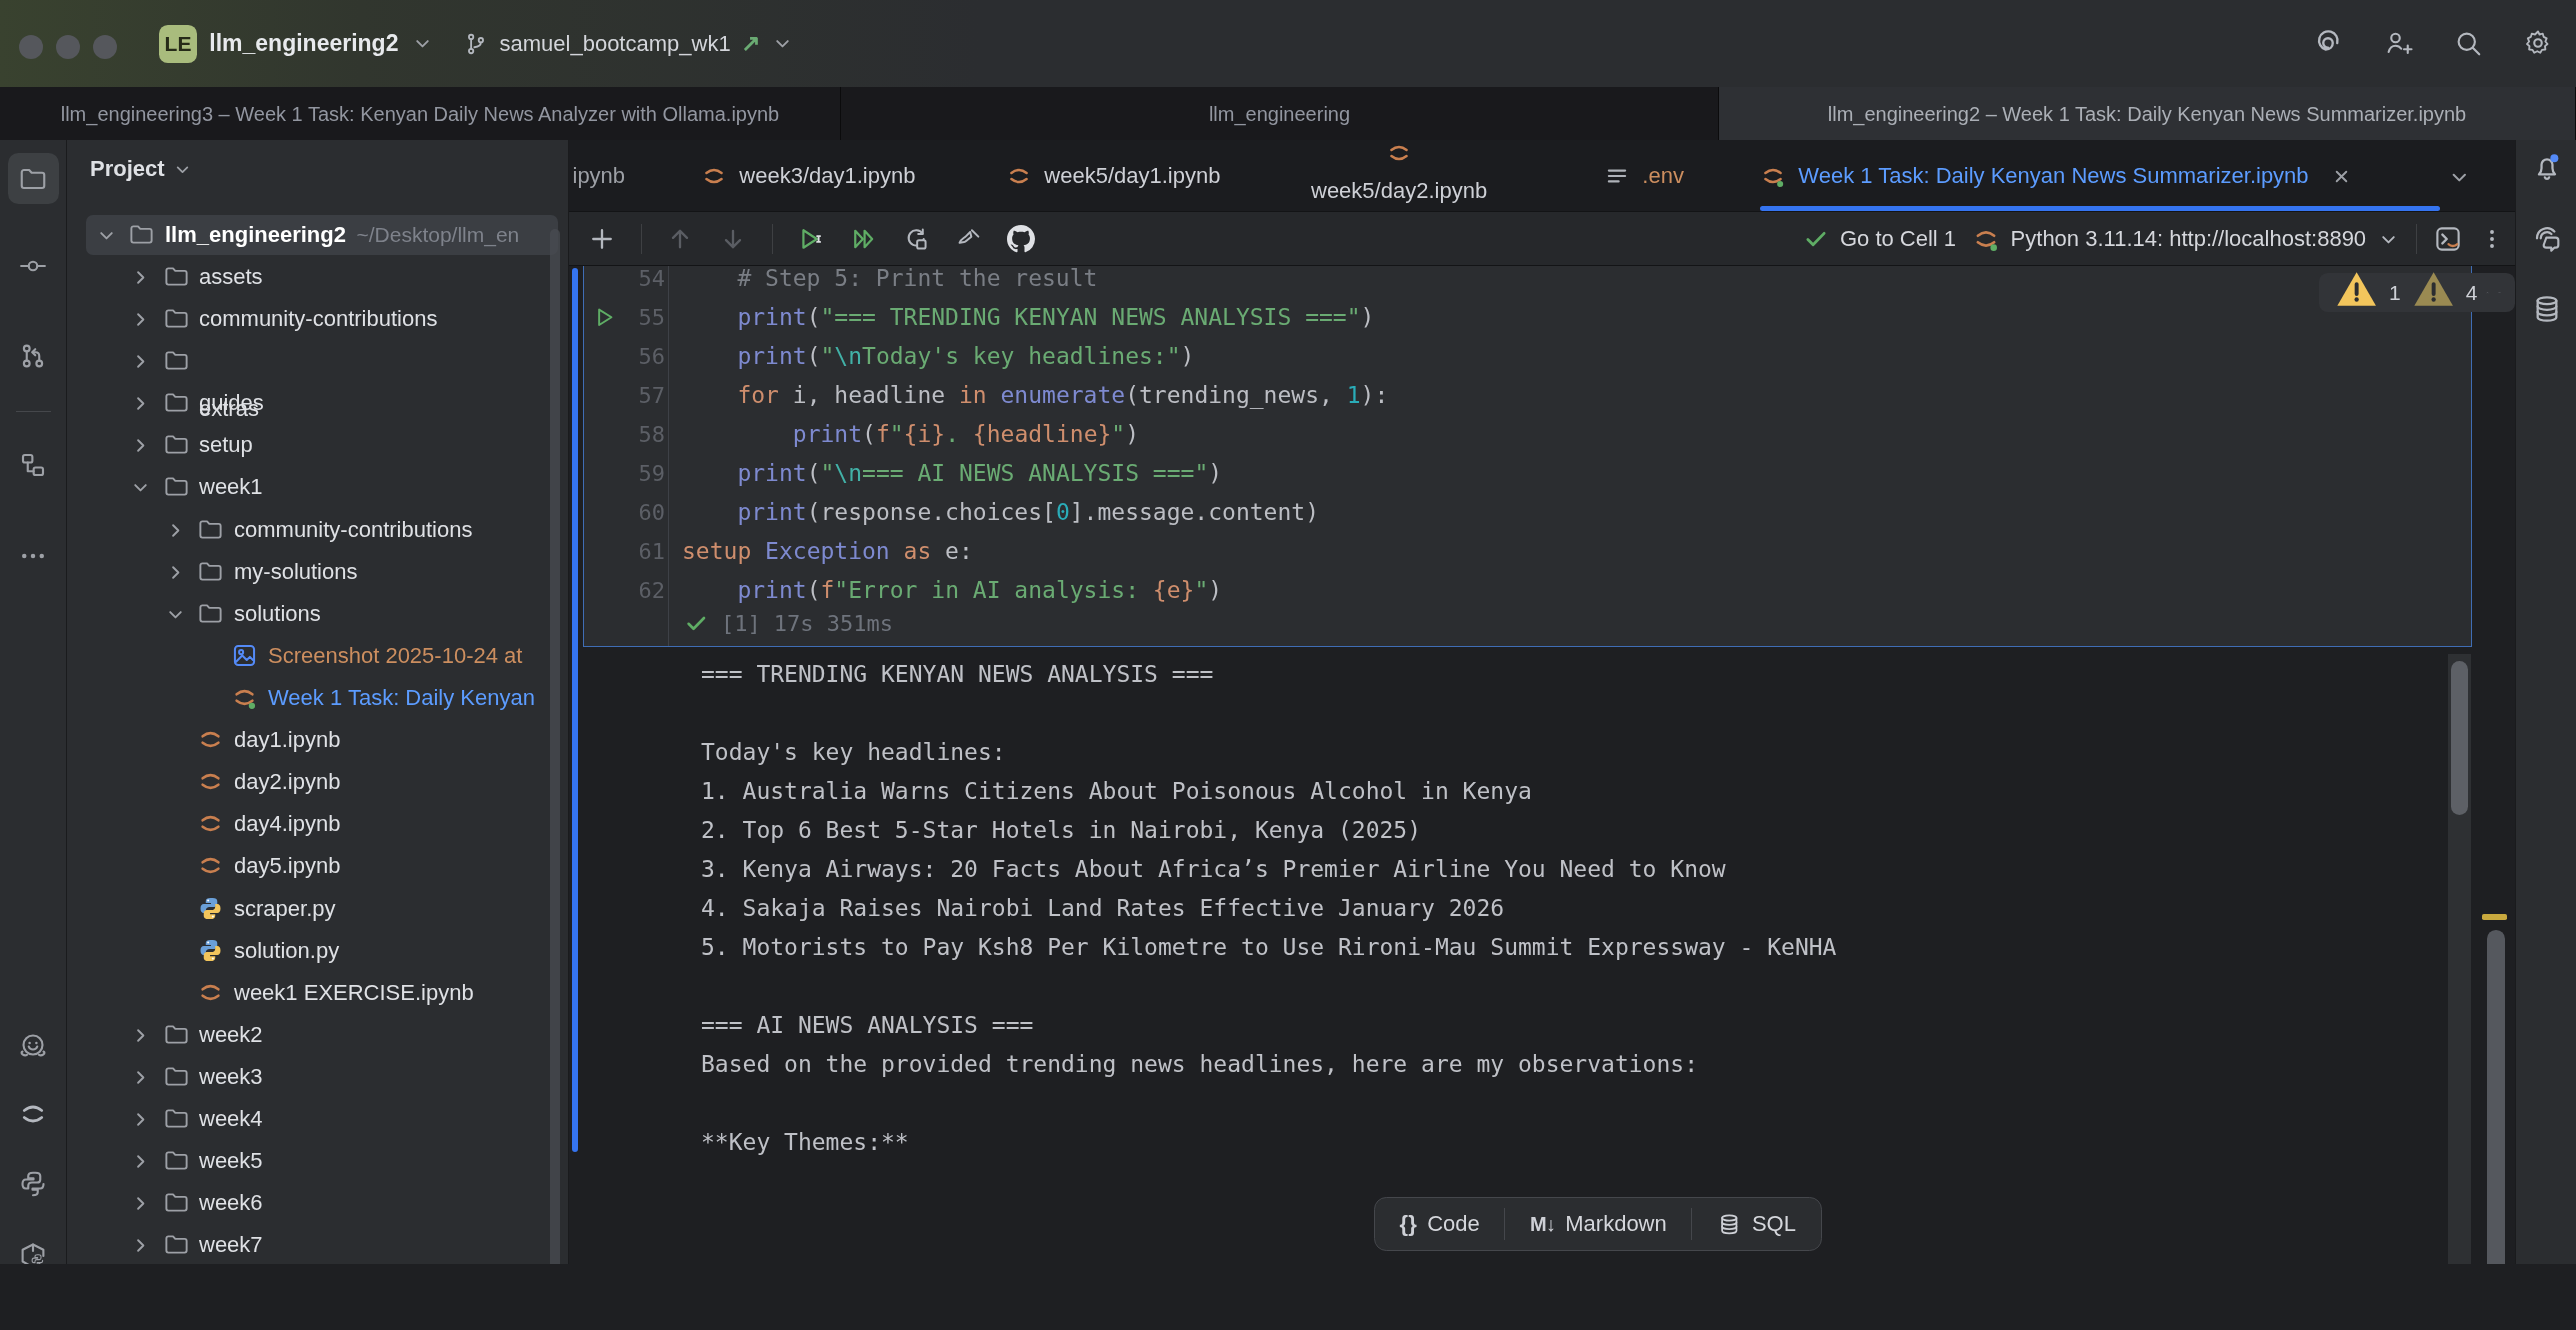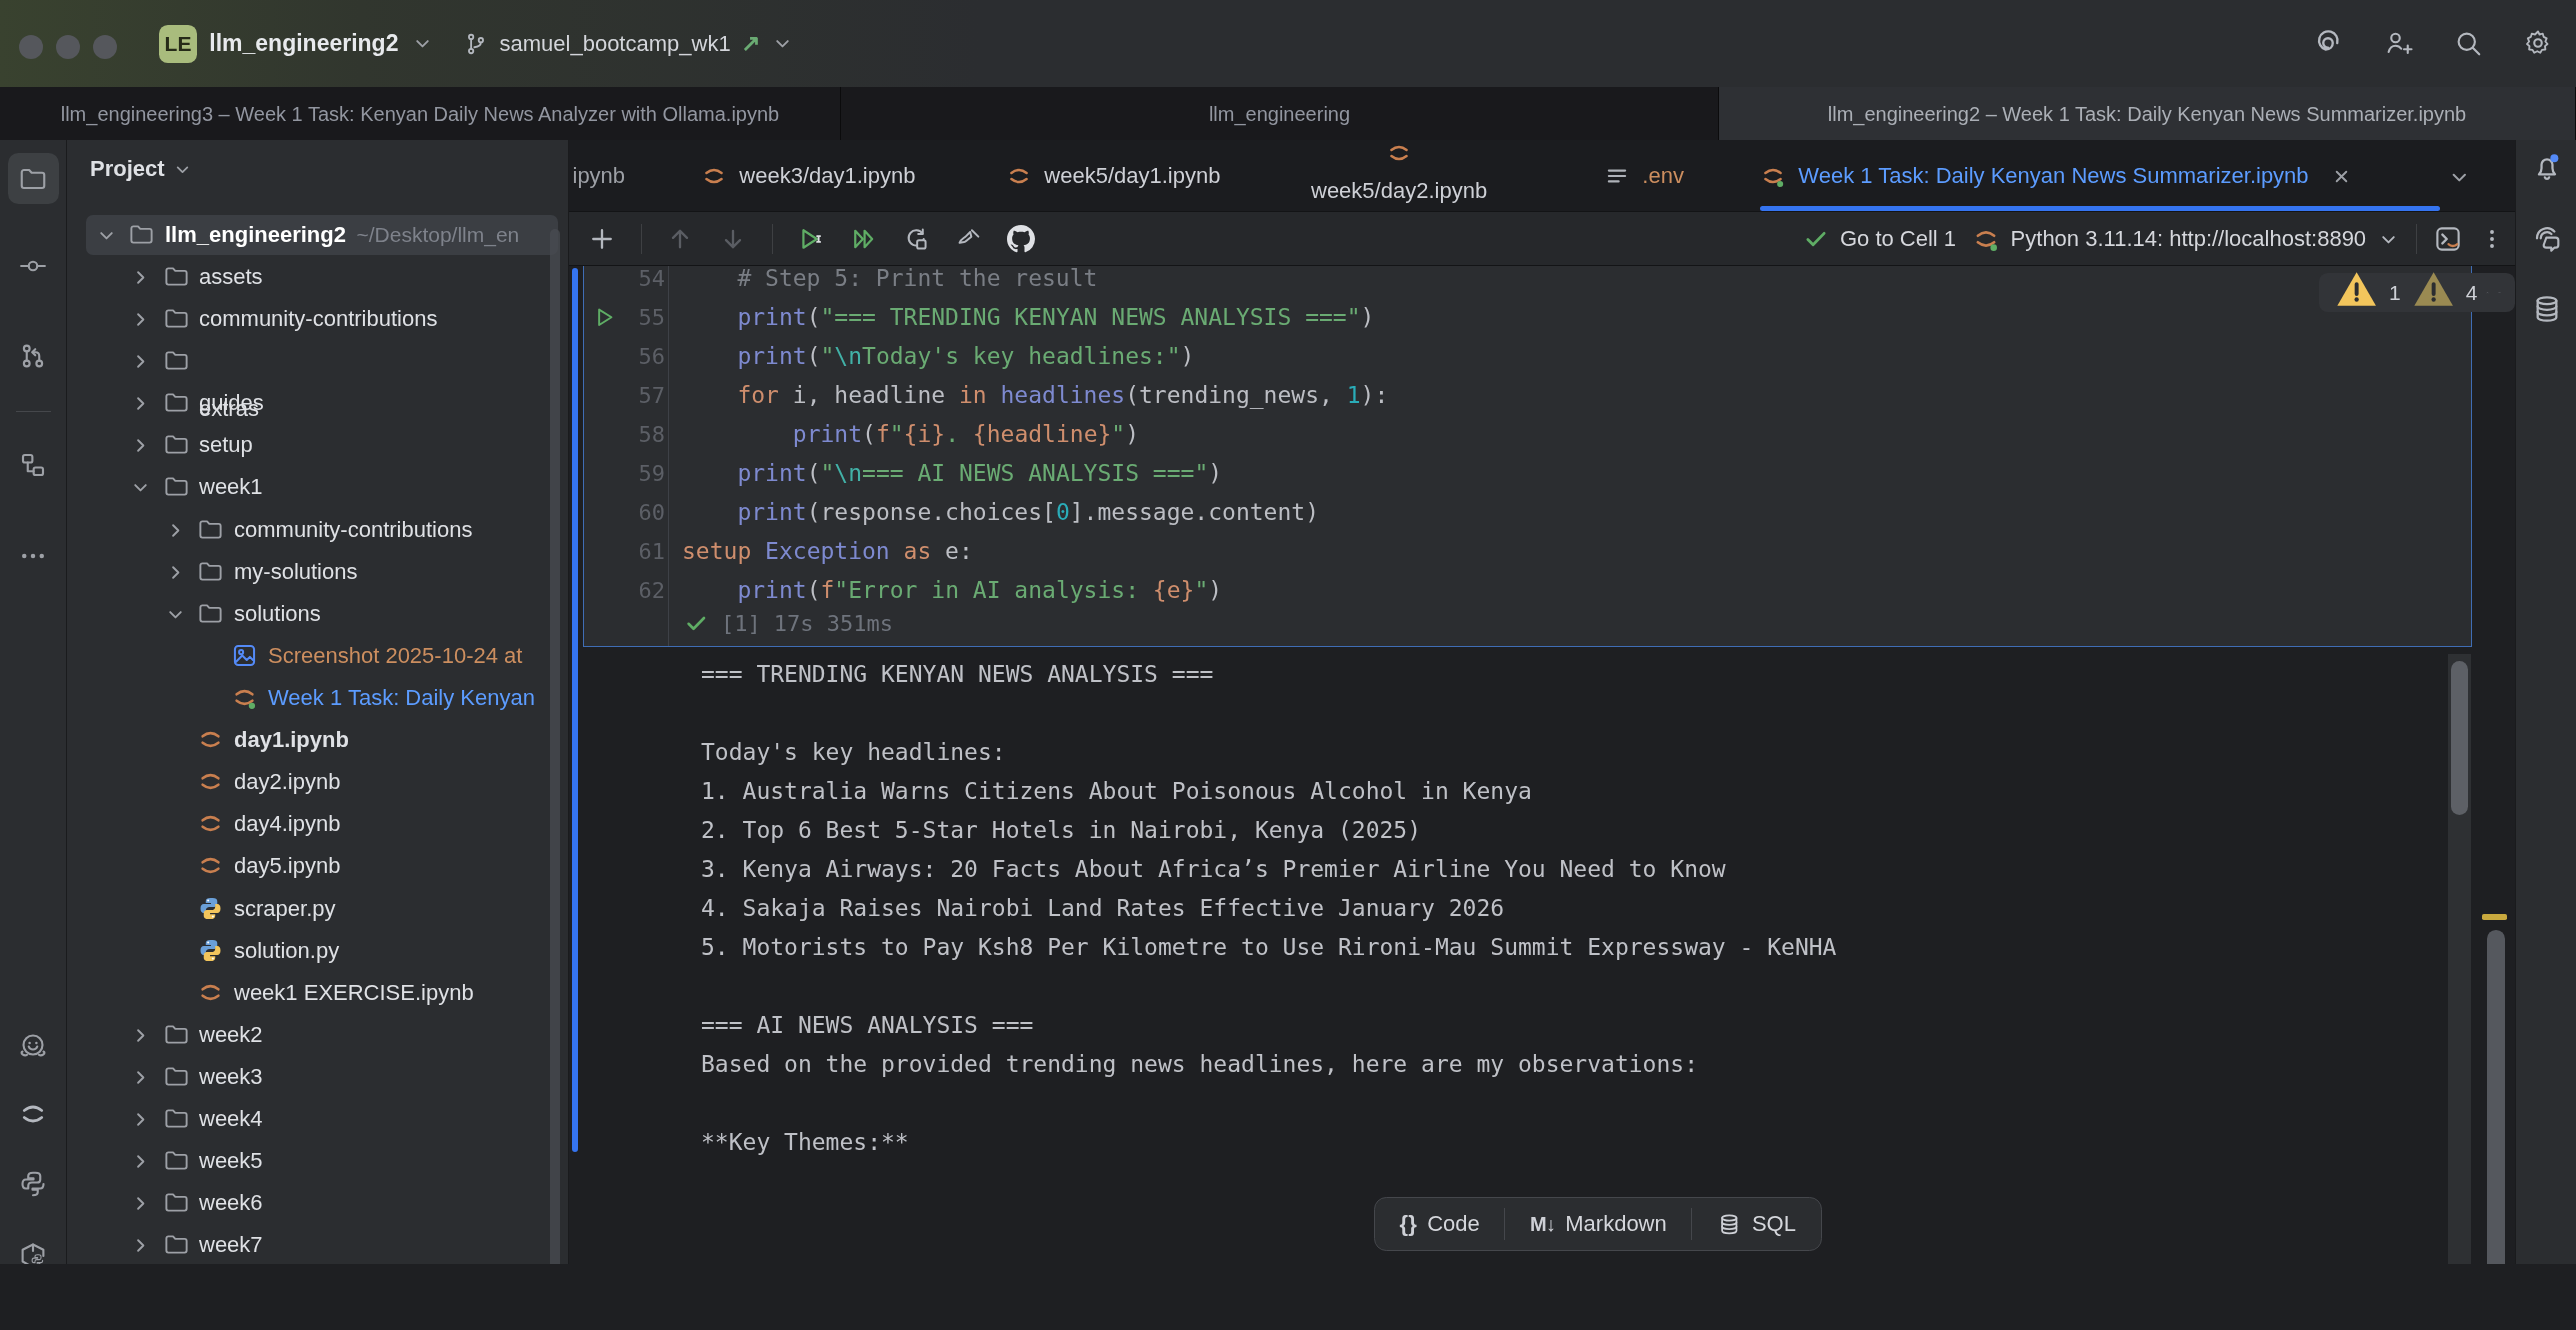--- a/index.html
+++ b/index.html
@@ -437,21 +437,21 @@
         </div>
         <div class="tree-row" style="top: 579px;">
           <span class="t-icon" style="left: 130px;">
             <svg viewBox="0 0 24 24" width="100%" height="100%" fill="none" stroke="currentColor" stroke-width="1.7" stroke-linecap="round" stroke-linejoin="round">
               <g stroke="#c97f4f" stroke-width="2.3">
                 <path d="M5 9.2 Q12 3.6 19 9.2"></path>
                 <path d="M5 14.8 Q12 20.4 19 14.8"></path>
               </g>
             </svg>
           </span>
-          <span class="t-lbl" style="left: 167px; font-weight: bold;">day1.ipynb</span>
+          <span class="t-lbl" style="left: 167px;">day1.ipynb</span>
         </div>
         <div class="tree-row" style="top: 621px;">
           <span class="t-icon" style="left: 130px;">
             <svg viewBox="0 0 24 24" width="100%" height="100%" fill="none" stroke="currentColor" stroke-width="1.7" stroke-linecap="round" stroke-linejoin="round">
               <g stroke="#c97f4f" stroke-width="2.3">
                 <path d="M5 9.2 Q12 3.6 19 9.2"></path>
                 <path d="M5 14.8 Q12 20.4 19 14.8"></path>
               </g>
             </svg>
           </span>
@@ -791,21 +791,21 @@
       <div class="cellbar"></div>
 
       <div class="cell">
         <div class="gdiv"></div>
         <div class="coderows" id="coderows">
             <div class="crow"><span class="ln">54</span><span class="ct"><span class="c-com">    # Step 5: Print the result</span></span></div>
             <div class="crow"><span class="ln">55</span><span class="runmark"><svg viewBox="0 0 24 24" width="100%" height="100%" fill="none" stroke="currentColor" stroke-width="1.7" stroke-linecap="round" stroke-linejoin="round">
                   <path d="M6 4.5v15L18 12z" stroke="#5fad65" stroke-width="1.9"></path>
                 </svg></span><span class="ct"><span class="c-pl">    </span><span class="c-fn">print</span><span class="c-pl">(</span><span class="c-str">"=== TRENDING KENYAN NEWS ANALYSIS ==="</span><span class="c-pl">)</span></span></div>
             <div class="crow"><span class="ln">56</span><span class="ct"><span class="c-pl">    </span><span class="c-fn">print</span><span class="c-pl">(</span><span class="c-str">"</span><span class="c-esc">\n</span><span class="c-str">Today's key headlines:"</span><span class="c-pl">)</span></span></div>
-            <div class="crow"><span class="ln">57</span><span class="ct"><span class="c-pl">    </span><span class="c-kw">for</span><span class="c-pl"> i, headline </span><span class="c-kw">in</span><span class="c-pl"> </span><span class="c-fn">headlines</span><span class="c-pl">(trending_news, </span><span class="c-num">1</span><span class="c-pl">):</span></span></div>
+            <div class="crow"><span class="ln">57</span><span class="ct"><span class="c-pl">    </span><span class="c-kw">for</span><span class="c-pl"> i, headline </span><span class="c-kw">in</span><span class="c-pl"> </span><span class="c-fn">enumerate</span><span class="c-pl">(trending_news, </span><span class="c-num">1</span><span class="c-pl">):</span></span></div>
             <div class="crow"><span class="ln">58</span><span class="ct"><span class="c-pl">        </span><span class="c-fn">print</span><span class="c-pl">(</span><span class="c-kw">f</span><span class="c-str">"</span><span class="c-kw">{i}</span><span class="c-str">. </span><span class="c-kw">{headline}</span><span class="c-str">"</span><span class="c-pl">)</span></span></div>
             <div class="crow"><span class="ln">59</span><span class="ct"><span class="c-pl">    </span><span class="c-fn">print</span><span class="c-pl">(</span><span class="c-str">"</span><span class="c-esc">\n</span><span class="c-str">=== AI NEWS ANALYSIS ==="</span><span class="c-pl">)</span></span></div>
             <div class="crow"><span class="ln">60</span><span class="ct"><span class="c-pl">    </span><span class="c-fn">print</span><span class="c-pl">(response.choices[</span><span class="c-num">0</span><span class="c-pl">].message.content)</span></span></div>
             <div class="crow"><span class="ln">61</span><span class="ct"><span class="c-kw">setup </span><span class="c-fn">Exception</span><span class="c-kw"> as</span><span class="c-pl"> e:</span></span></div>
             <div class="crow"><span class="ln">62</span><span class="ct"><span class="c-pl">    </span><span class="c-fn">print</span><span class="c-pl">(</span><span class="c-kw">f</span><span class="c-str">"Error in AI analysis: </span><span class="c-kw">{e}</span><span class="c-str">"</span><span class="c-pl">)</span></span></div>
           </div>
         <div class="execrow">
           <span style="width:24.6px;height:24.6px;display:block" id="ic-check2">
               <svg viewBox="0 0 24 24" width="100%" height="100%" fill="none" stroke="currentColor" stroke-width="1.7" stroke-linecap="round" stroke-linejoin="round">
                 <path d="M4.5 12.5l4.8 4.8L19.5 6.8" stroke="#5fad65" stroke-width="2.6"></path>

